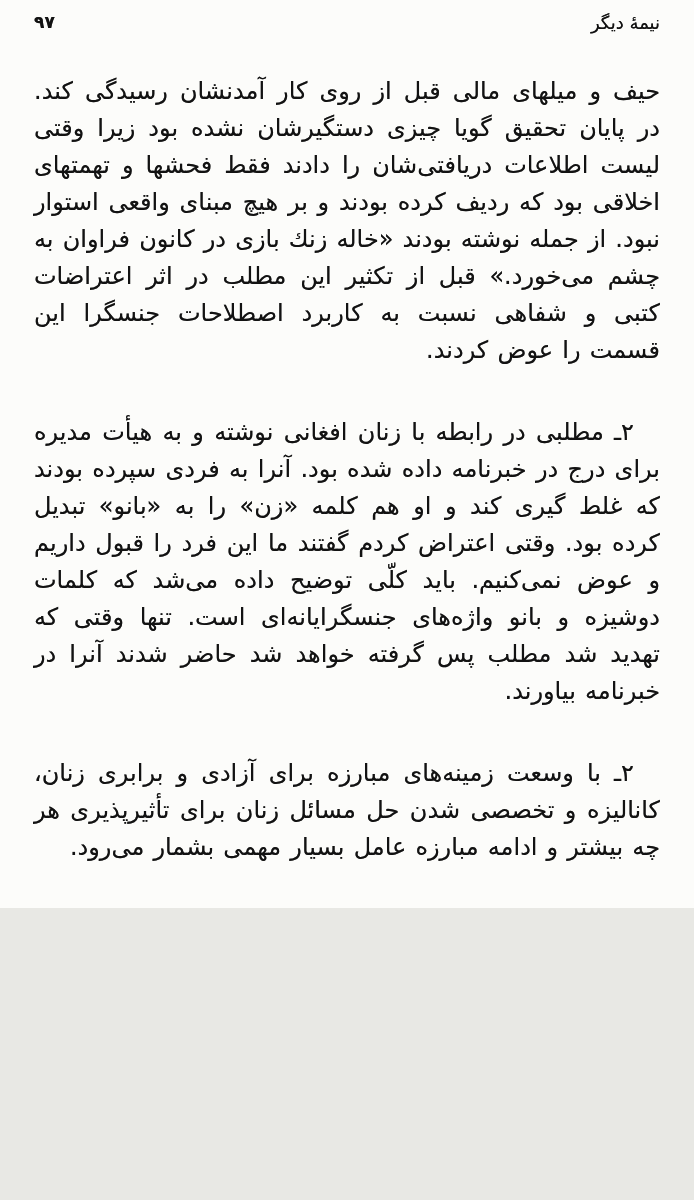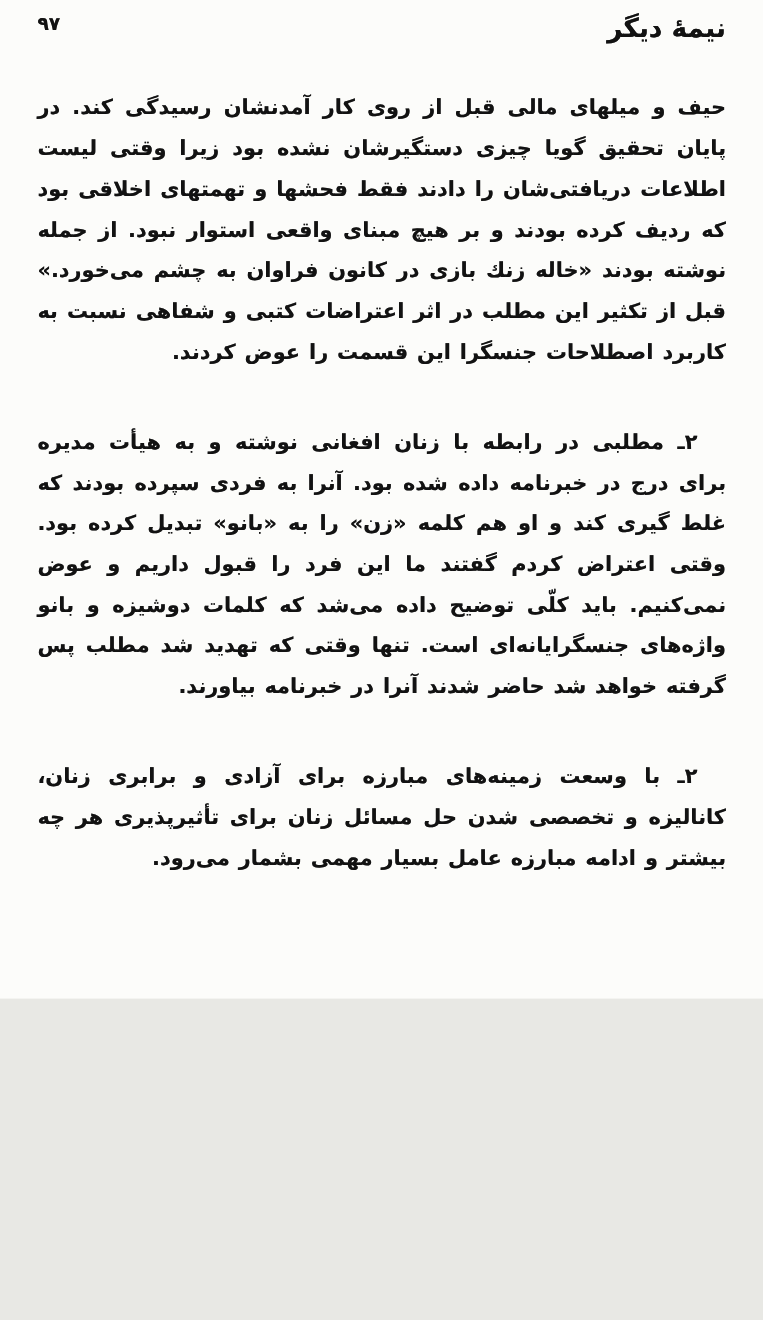--- a/index.html
+++ b/index.html
@@ -26,34 +26,33 @@
     align-items: flex-start;
   }
   .page-number {
     font-size: 17px;
     font-weight: bold;
     letter-spacing: 1px;
     text-shadow: 0 0 0.5px rgba(0,0,0,0.7);
   }
   .running-title {
     direction: rtl;
-    font-size: 24px;
-    font-weight: bold;
+    font-size: 18px;
+    font-weight: normal;
     text-shadow: 0 0 0.5px rgba(0,0,0,0.7);
   }
   .page-body {
     direction: rtl;
     margin-top: 40px;
-    font-size: 19px;
+    font-size: 24px;
     line-height: 37px;
     text-align: justify;
     text-justify: inter-word;
     word-spacing: 1.5px;
     text-shadow: 0 0 0.5px rgba(0,0,0,0.55);
-    font-weight: bold;
   }
   .para {
     margin: 0;
     padding: 0;
   }
   .para.indent {
     text-indent: 26px;
     margin-top: 45px;
   }
 </style>

